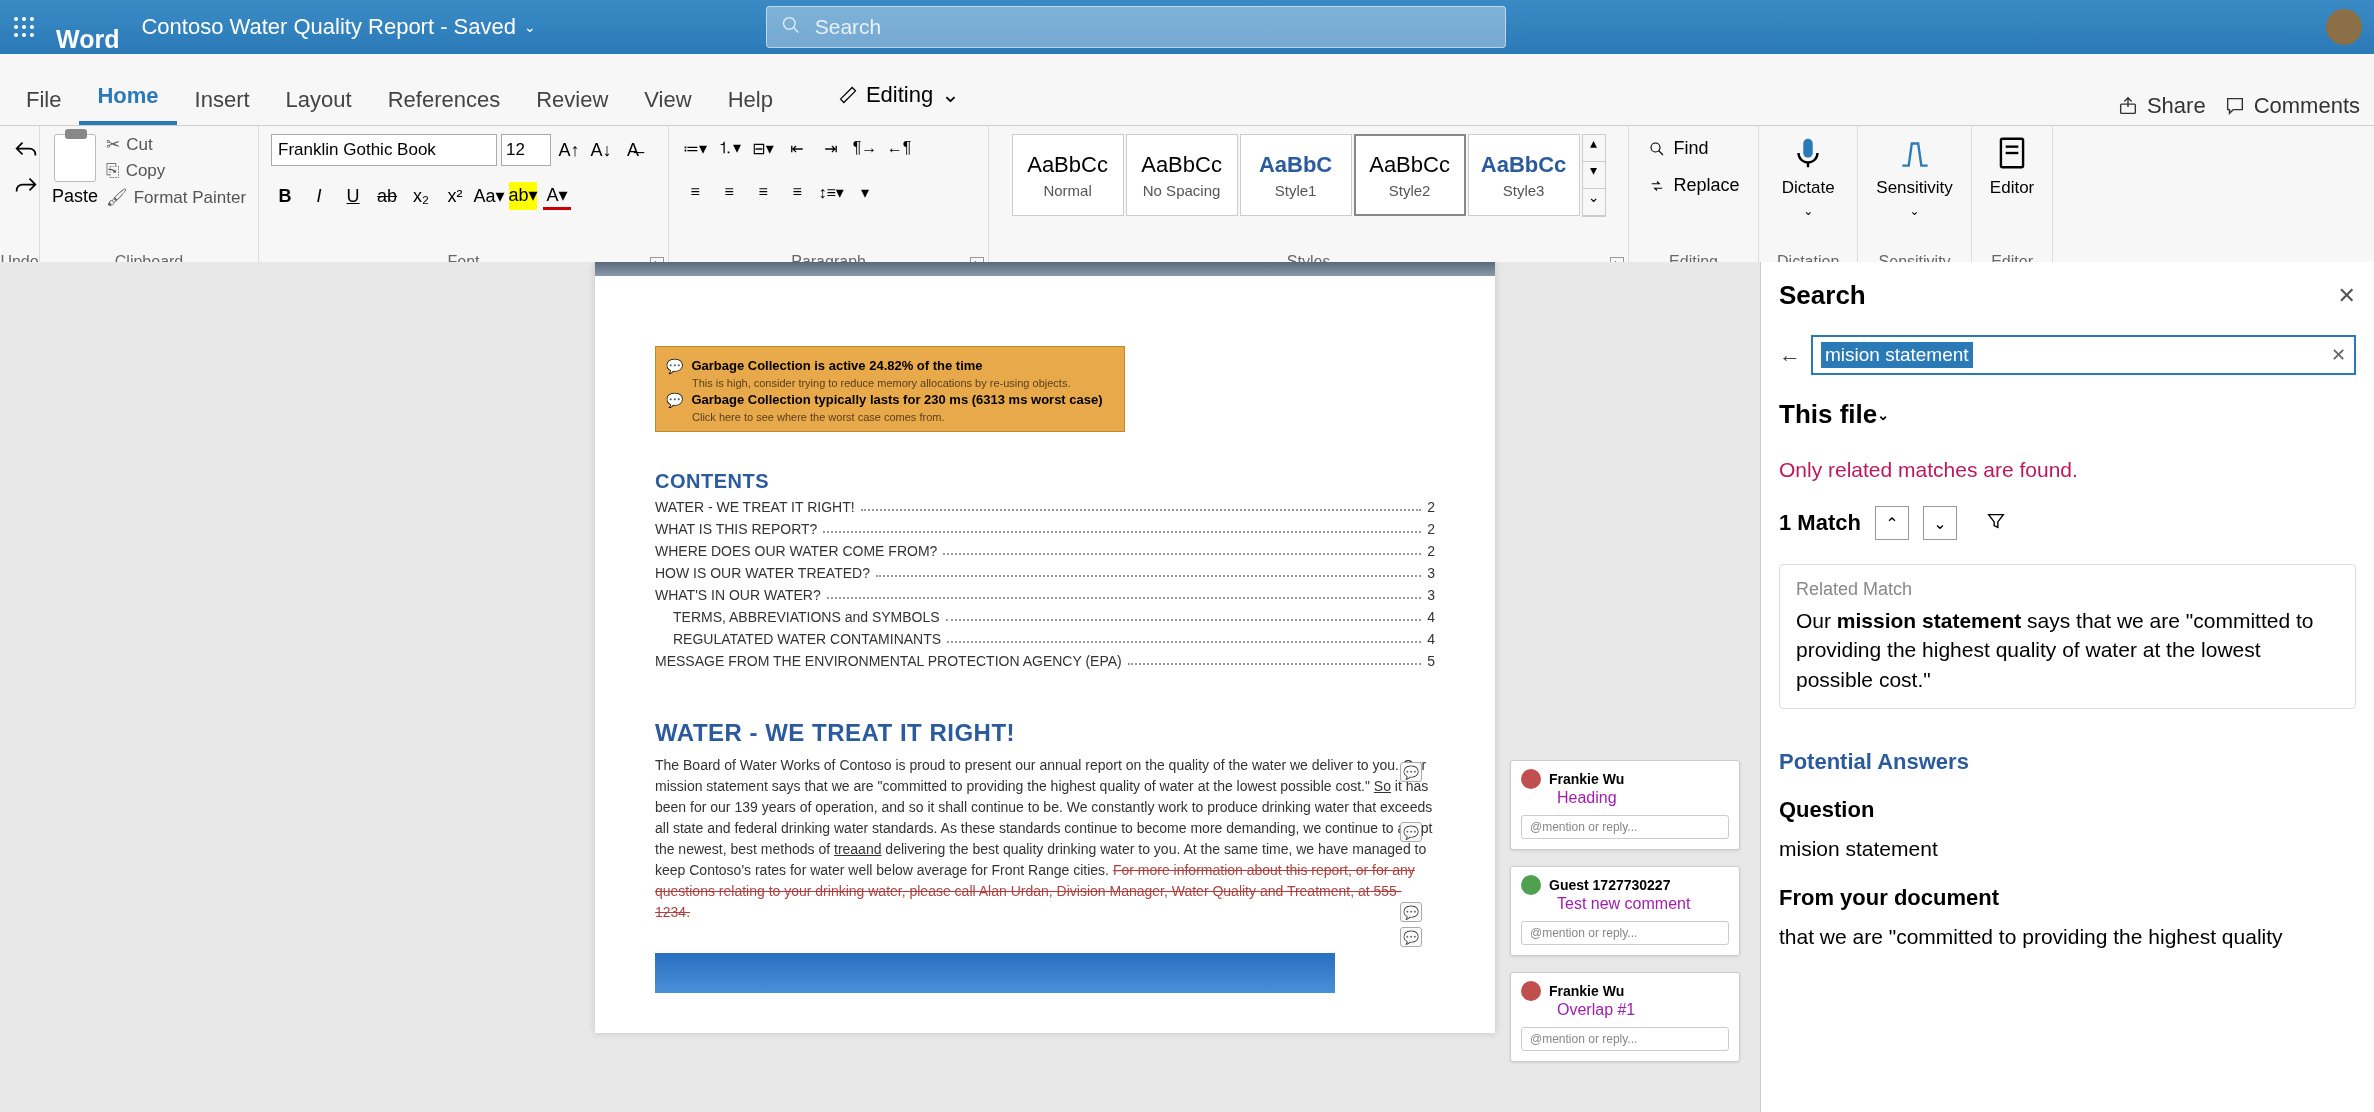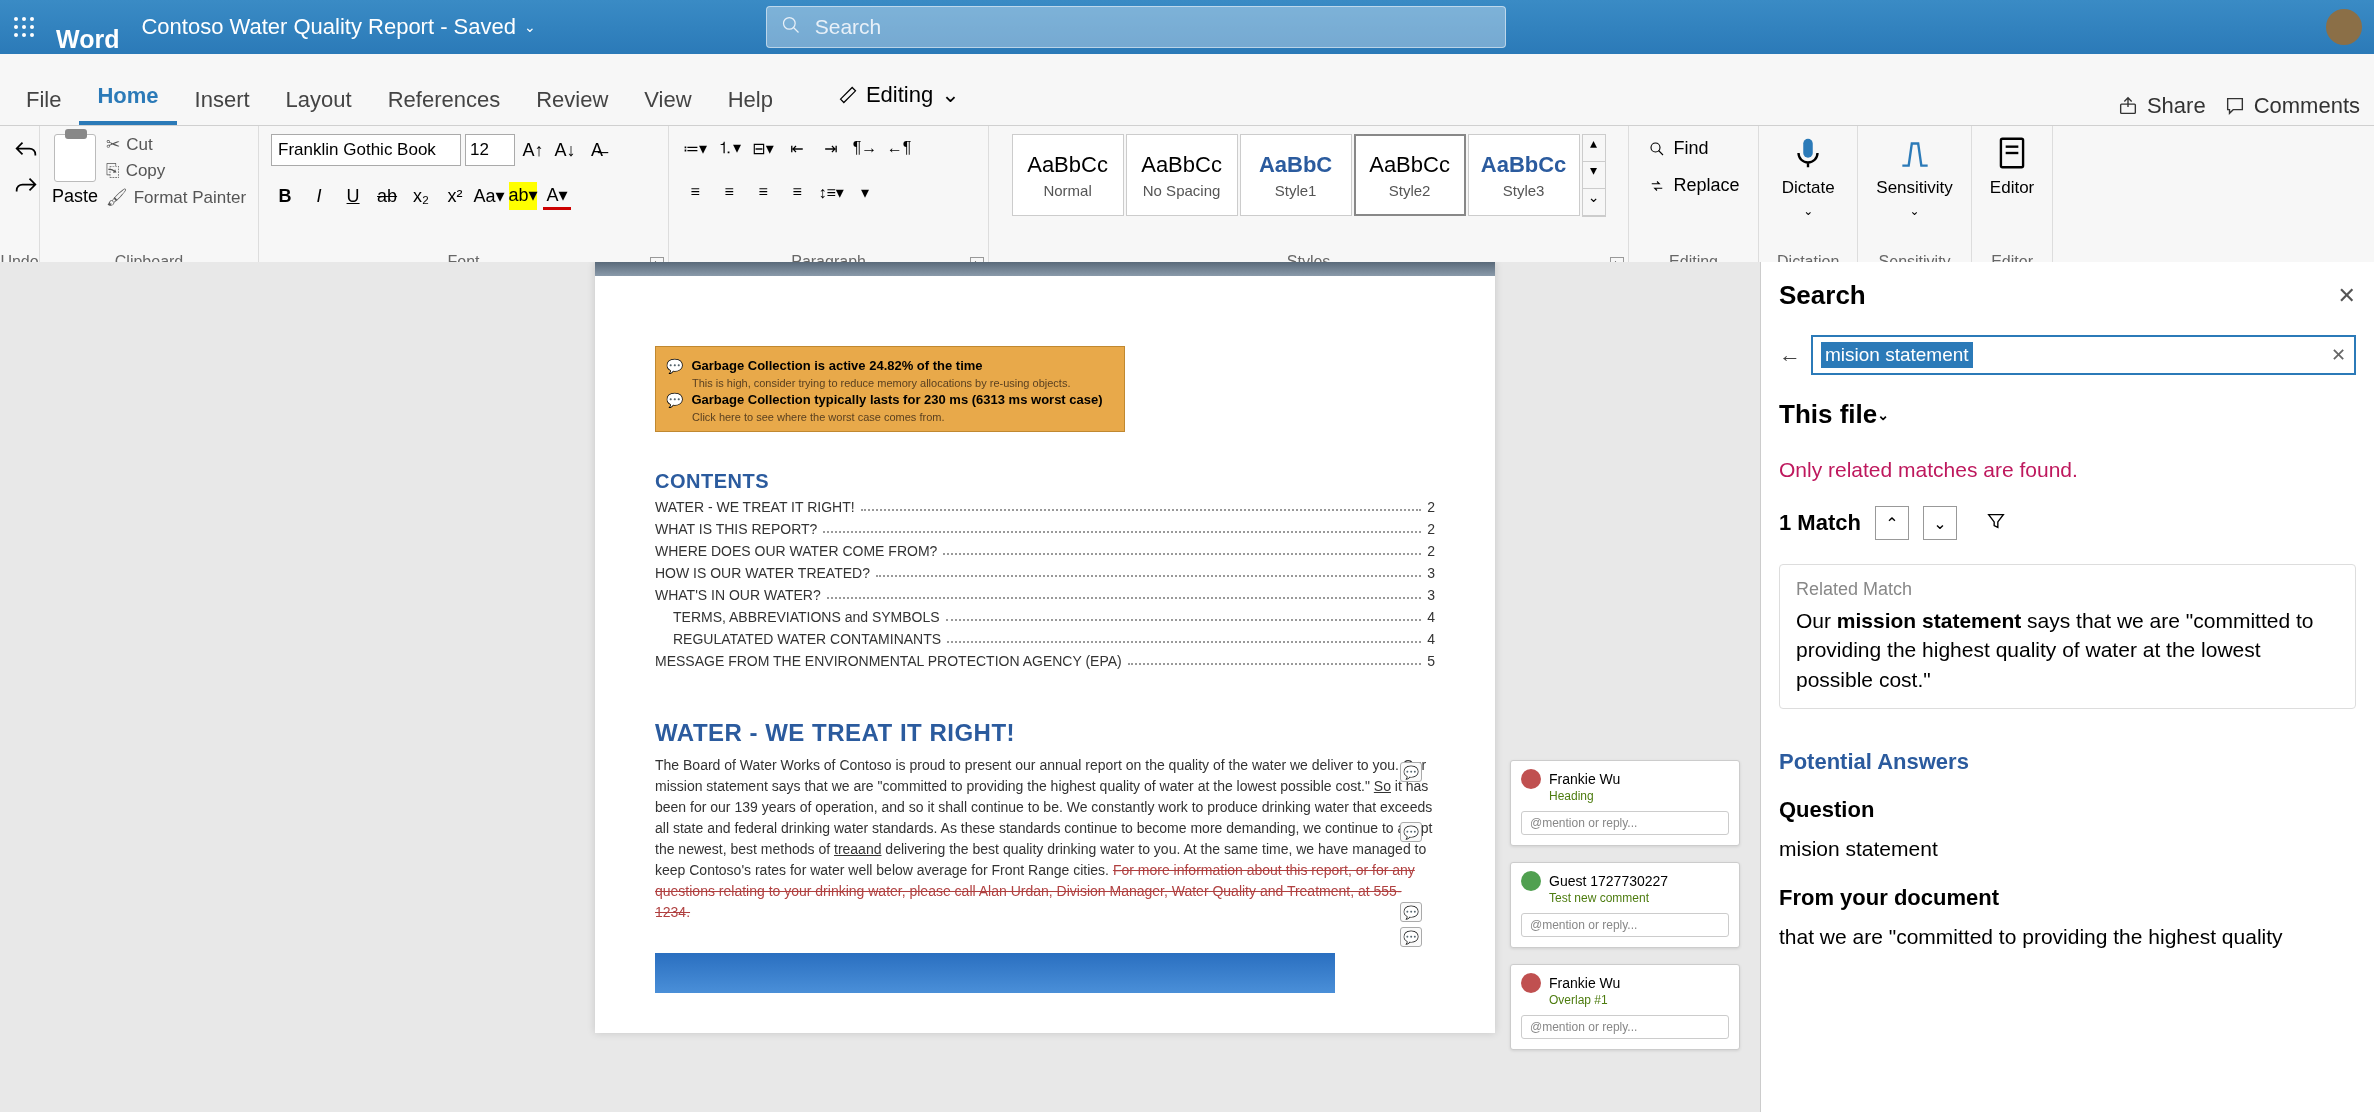--- a/index.html
+++ b/index.html
@@ -34,21 +34,21 @@
 .undo-stack { width: 40px; }
 .undo-stack .btn { width: 28px; height: 28px; margin: 4px auto; }
 
 .clipboard-group .paste-btn { display: flex; flex-direction: column; align-items: center; gap: 4px; font-size: 18px; }
 .clipboard-group .paste-btn .icon { width: 42px; height: 48px; background: #fff; border: 1px solid #bbb; border-radius: 3px; position: relative; }
 .clipboard-group .paste-btn .icon::before { content:""; position:absolute; top:-6px; left:10px; width:22px; height:10px; background:#888; border-radius:3px; }
 .clipboard-group .side-btns { display: flex; flex-direction: column; gap: 6px; font-size: 17px; color: #555; }
 .clipboard-group .side-btns div { display: flex; align-items:center; gap:6px; }
 
 .font-group .row1 { display:flex; gap:4px; align-items:center; }
-.font-group .font-select { width: 190px; height: 32px; border:1px solid #aaa; background:white; font-size:17px; padding:0 6px; }
+.font-group .font-select { width: 226px; height: 32px; border:1px solid #aaa; background:white; font-size:17px; padding:0 6px; }
 .font-group .size-select { width: 50px; height: 32px; border:1px solid #aaa; background:white; font-size:17px; padding:0 4px; }
 .font-group .tb { width:28px; height:28px; display:inline-flex; align-items:center; justify-content:center; font-size:18px; }
 .font-group .row2 { display:flex; gap:6px; margin-top:8px; align-items:center; }
 
 .para-group .row { display:flex; gap:6px; align-items:center; }
 .para-group .row + .row { margin-top:8px; }
 .para-group .tb { width:28px; height:28px; display:inline-flex; align-items:center; justify-content:center; font-size:16px; }
 
 .styles-group .gallery { display:flex; gap:2px; }
 .styles-group .style-item { width: 112px; height: 82px; border:1px solid #ccc; background:white; display:flex; flex-direction:column; align-items:center; justify-content:center; }
@@ -86,22 +86,22 @@
 .body-text .treaand { text-decoration:underline; }
 .body-text .strike { color:#b04040; text-decoration: line-through; }
 .blue-img { margin-top: 30px; height: 40px; background: linear-gradient(#2a6fc0, #4a8fd8); width: 680px; }
 
 .comment-thumb { position:absolute; width:22px; height:20px; border:1px solid #aaa; border-radius:3px; background:#fafafa; display:flex; align-items:center; justify-content:center; font-size:13px; }
 
 .comments-col { position:absolute; left:1510px; top:498px; width:230px; }
 .comment-card { background:white; border:1px solid #ccc; border-radius:3px; margin-bottom:16px; padding:8px 10px 10px; font-size:14px; box-shadow:0 1px 3px rgba(0,0,0,0.1); }
 .comment-card .hdr { display:flex; align-items:center; gap:8px; }
 .comment-card .av { width:20px; height:20px; border-radius:50%; }
-.comment-card .name { font-weight:400; font-size:14px; }
-.comment-card .meta { font-size:12px; color:#4d7c0f; margin-left:28px; }
+.comment-card .name { font-weight:700; font-size:14px; }
+.comment-card .meta { font-size:16px; color:#a21caf; margin-left:36px; }
 .comment-card .reply { margin-top:8px; border:1px solid #ccc; border-radius:3px; padding:4px 8px; font-size:12px; color:#888; }
 
 
 .search-pane { flex:1; background:white; border-left:1px solid #ccc; padding: 18px 18px 0; overflow:hidden; }
 .search-pane .hdr { display:flex; align-items:center; justify-content:space-between; }
 .search-pane .hdr h2 { font-size: 26px; font-weight:600; }
 .search-pane .hdr .close { font-size:22px; color:#555; }
 .search-pane .input-row { display:flex; align-items:center; gap:10px; margin-top:24px; }
 .search-pane .back { font-size:22px; color:#444; }
 .search-pane .input-box { flex:1; border:2px solid #2b7ab8; height:40px; display:flex; align-items:center; padding:0 8px; }

